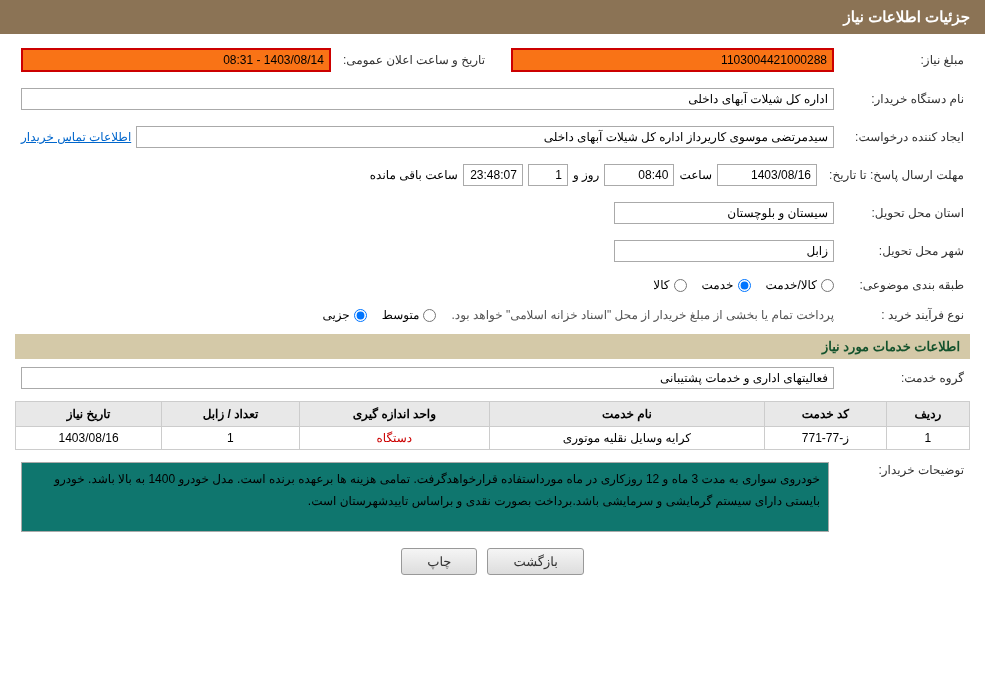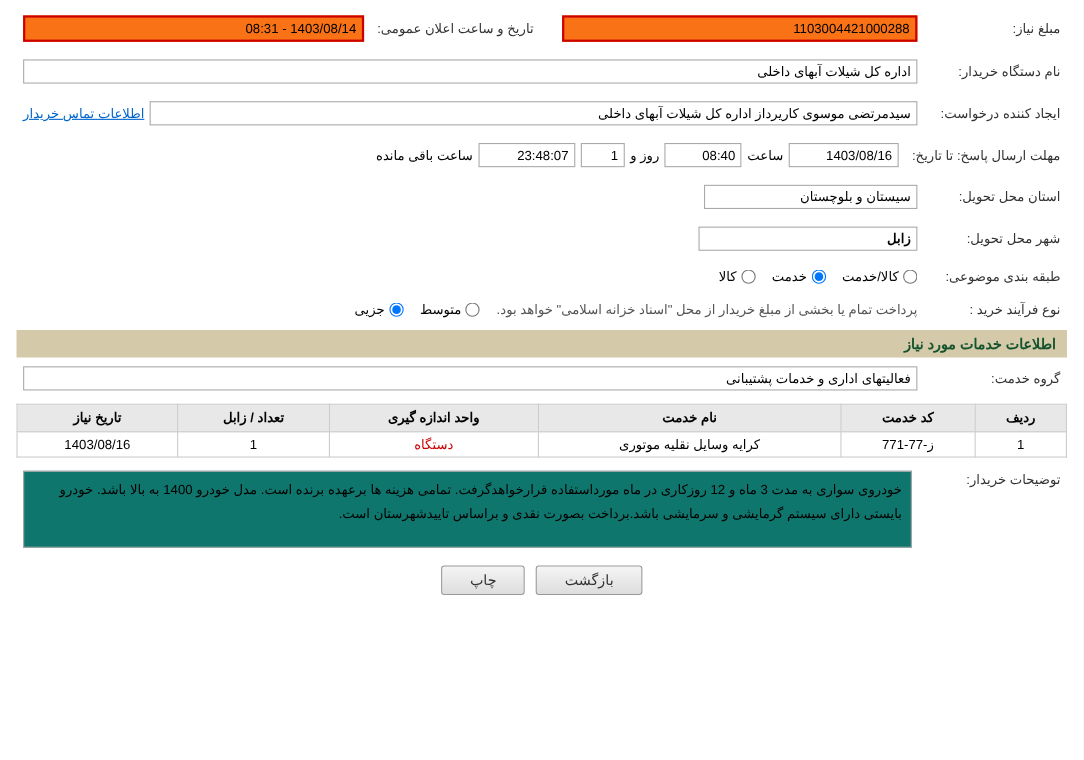--- a/index.html
+++ b/index.html
@@ -154,20 +154,23 @@
       line-height: 1.8;
       background: #fff;
       width: 100%;
     }
   </style>
 </head>
 <body>
 
 <div class="page-container">
 
+  <div class="header-bar">
+    <span>جزئیات اطلاعات نیاز</span>
+  </div>
 
   <div class="content-area">
 
     <table class="info-table">
       <tbody>
           <tr>
         <td class="label-cell">مبلغ نیاز:</td>
         <td>
           <div class="highlight-box">1103004421000288</div>
         </td>
@@ -208,45 +211,45 @@
       <tbody>
           <tr>
         <td class="label-cell">مهلت ارسال پاسخ: تا تاریخ:</td>
         <td>
           <div class="row-flex">
             <div class="input-box" style="width:100px;">1403/08/16</div>
             <span>ساعت</span>
             <div class="input-box" style="width:70px;">08:40</div>
             <span>روز و</span>
             <div class="input-box" style="width:40px;">1</div>
-            <div class="input-box" style="width:88px;">23:48:07</div>
+            <div class="input-box" style="width:60px;">23:48:07</div>
             <span>ساعت باقی مانده</span>
           </div>
         </td>
       </tr>
     </tbody>
       </table>
 
     <table class="info-table">
       <tbody>
           <tr>
         <td class="label-cell">استان محل تحویل:</td>
         <td>
-          <div class="input-box" style="width:194px;">سیستان و بلوچستان</div>
+          <div class="input-box" style="width:220px;">سیستان و بلوچستان</div>
         </td>
       </tr>
     </tbody>
       </table>
 
     <table class="info-table">
       <tbody>
           <tr>
         <td class="label-cell">شهر محل تحویل:</td>
         <td>
-          <div class="input-box" style="width:199px;font-weight:bold;">زابل</div>
+          <div class="input-box" style="width:220px;">زابل</div>
         </td>
       </tr>
     </tbody>
       </table>
 
     <table class="info-table">
       <tbody>
           <tr>
         <td class="label-cell">طبقه بندی موضوعی:</td>
         <td>

